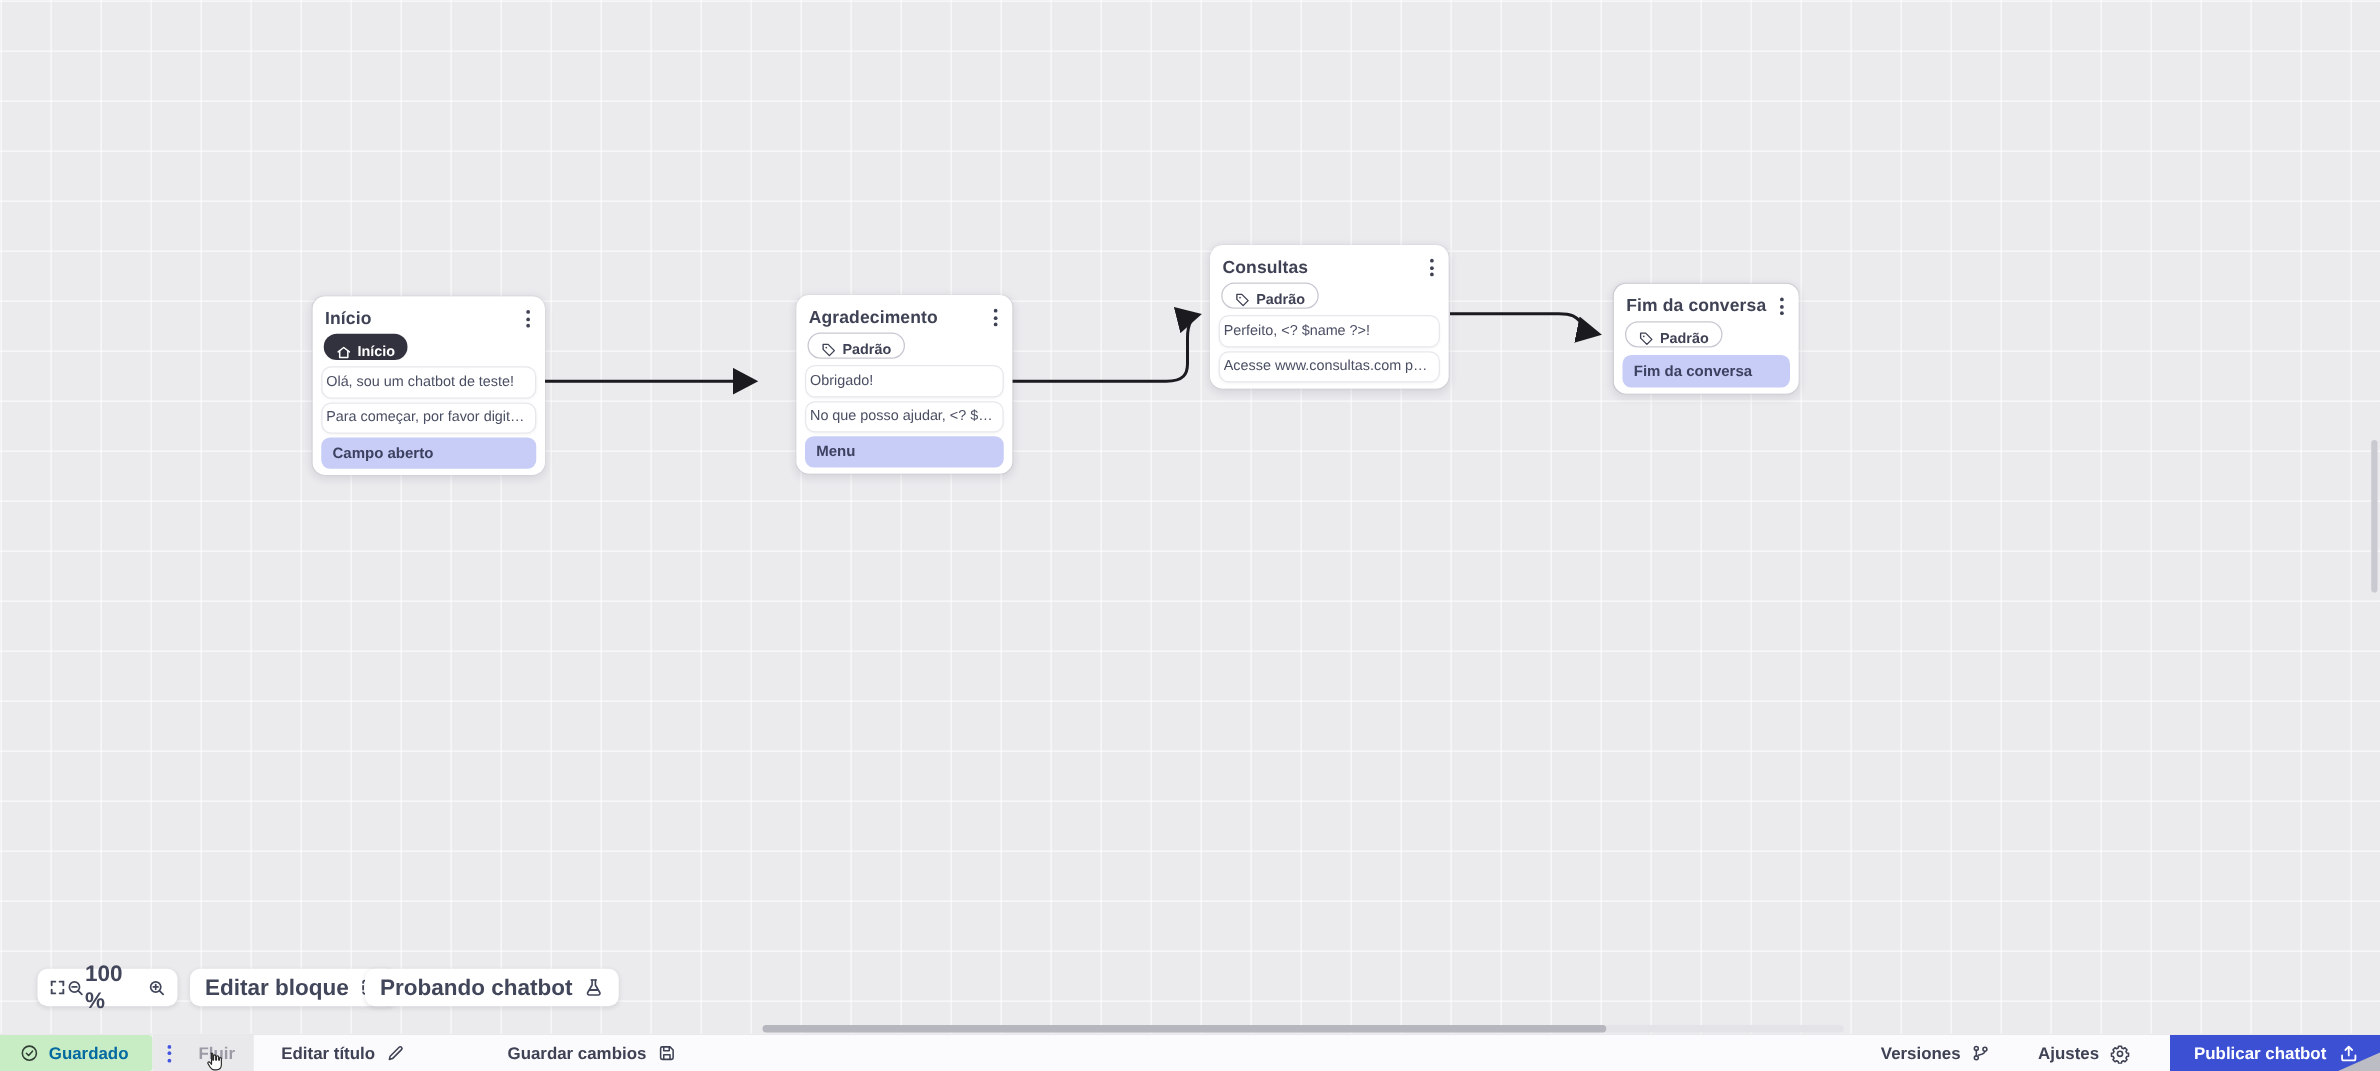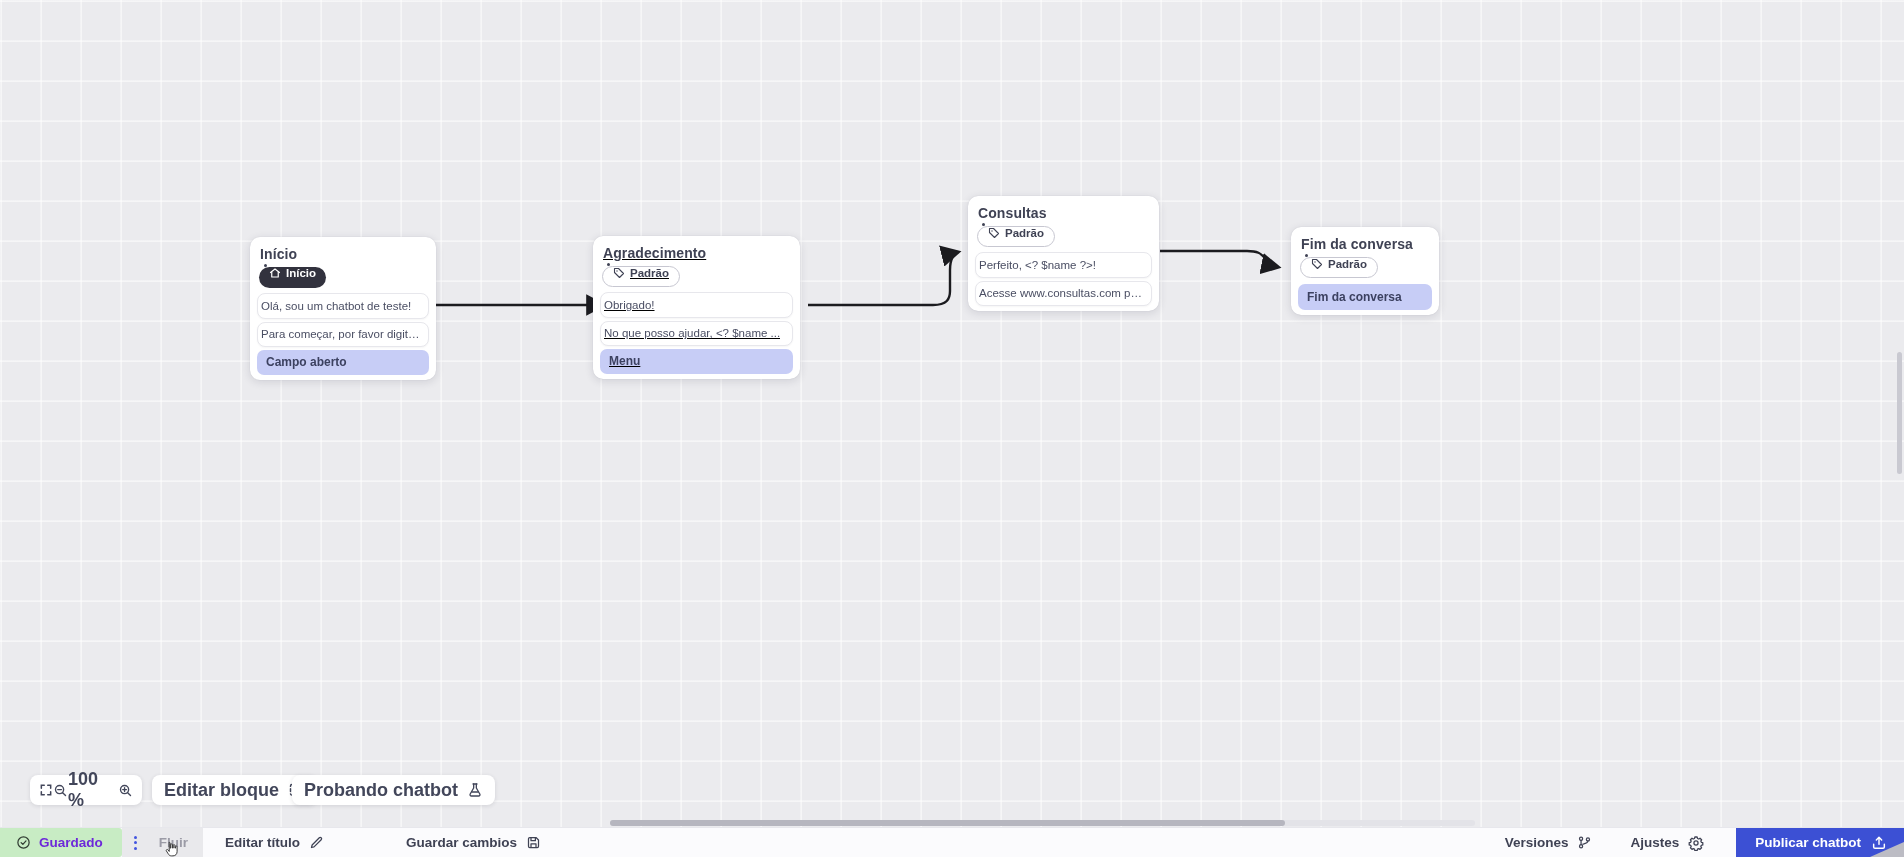--- a/index.html
+++ b/index.html
@@ -18,26 +18,26 @@
     background-size:40px 40px;
   }
   .edges { position:absolute; left:0; top:0; pointer-events:none; }
 
   
   .node {
     position:absolute; background:#fff; border-radius:10px;
     box-shadow:0 2px 8px rgba(45,45,70,.14), 0 0 1px rgba(45,45,70,.18);
     padding:7px 7px 5px; display:flex; flex-direction:column; gap:3px;
   }
-  .node-head { display:flex; align-items:flex-start; justify-content:space-between; padding:2px 1px 0 3px; height:20px;flex-direction:column; }
+  .node-head { display:flex; align-items:flex-start; justify-content:space-between; padding:2px 1px 0 3px; height:20px; }
   .node-title { font-size:14px; font-weight:700; color:#3f4254; letter-spacing:.1px; }
   .kebab { display:flex; flex-direction:column; gap:2.5px; align-items:center; padding:2px 4px; cursor:pointer; }
   .kebab i { width:3px; height:3px; border-radius:50%; background:#3f4254; }
   .badge-row { height:22px; display:flex; padding-left:2px; margin-bottom:2px; }
-  .badge { display:inline-flex; align-items:flex-start; gap:5px; font-size:11.5px; font-weight:700; border-radius:11px; padding:0 10px; height:21px; }
+  .badge { display:inline-flex; align-items:flex-end; gap:5px; font-size:11.5px; font-weight:700; border-radius:11px; padding:0 10px; height:21px; }
   .badge.dark { background:#32323e; color:#fff; }
   .badge.outline { background:#fff; color:#3f4254; border:1.5px solid #c7c7d1; }
   .bubble {
     height:26px; background:#fff; border:1px solid #e7e7ec; border-radius:8px;
     padding:0 3px; font-size:11.5px; color:#4a4e63; display:flex; align-items:center;
     white-space:nowrap; overflow:hidden; box-shadow:0 1px 2px rgba(0,0,0,.04);
   }
   .bubble span { white-space:nowrap; overflow:hidden; text-overflow:ellipsis; }
   .action {
     height:26px; background:#c7cdf6; border-radius:7px; padding:0 9px;
@@ -58,21 +58,21 @@
   .hscroll-track { position:absolute; left:610px; top:820px; width:865px; height:6px; border-radius:3px; background:#e3e3e8; }
   .hscroll-thumb { position:absolute; left:610px; top:820px; width:675px; height:6px; border-radius:3px; background:#b6b6bf; }
   .vscroll-thumb { position:absolute; right:2px; top:352px; width:5px; height:122px; border-radius:3px; background:#c9c9d1; }
 
   
   .statusbar {
     position:absolute; left:0; bottom:0; width:1904px; height:30px;
     background:#fbfbfd; border-top:1px solid #e7e7ec;
     display:flex; align-items:stretch; font-size:13.5px; font-weight:600; color:#3f4254;
   }
-  .saved-chip { background:#c8ecc4; color:#6d28d9; display:flex; align-items:center; gap:8px; padding:0 19px 0 16px; border-radius:0 3px 3px 0; }
+  .saved-chip { background:#c8ecc4; color:#0369a1; display:flex; align-items:center; gap:8px; padding:0 19px 0 16px; border-radius:0 3px 3px 0; }
   .flow-tab { background:#e9e9ec; display:flex; align-items:center; gap:22px; padding:0 15px 0 12px; cursor:pointer; }
   .flow-tab .label { color:#9b9ba6; }
   .blue-dots { display:flex; flex-direction:column; gap:2.5px; align-items:center; }
   .blue-dots i { width:3px; height:3px; border-radius:50%; background:#4355e0; }
   .bar-item { display:flex; align-items:center; gap:9px; padding:0 6px; cursor:pointer; }
   .m-edit { margin-left:16px; }
   .m-save { margin-left:70px; }
   .right-group { margin-left:auto; display:flex; align-items:stretch; }
   .right-group .bar-item { margin-right:26px; align-self:stretch; }
   .publish-btn {
@@ -122,21 +122,21 @@
     </div>
     <div class="bubble">
         <span>Olá, sou um chatbot de teste!</span>
       </div>
     <div class="bubble">
         <span>Para começar, por favor digite o ...</span>
       </div>
     <div class="action">Campo aberto</div>
   </div>
 
-  <div class="node" style="left:593px;top:236px;width:207px;height:143px;text-decoration:underline;">
+  <div class="node" style="left:637px;top:236px;width:173px;height:143px;">
     <div class="node-head">
       <span class="node-title">Agradecimento</span>
       <span class="kebab">
           <i></i>
           <i></i>
           <i></i>
         </span>
     </div>
     <div class="badge-row">
       <span class="badge outline">

